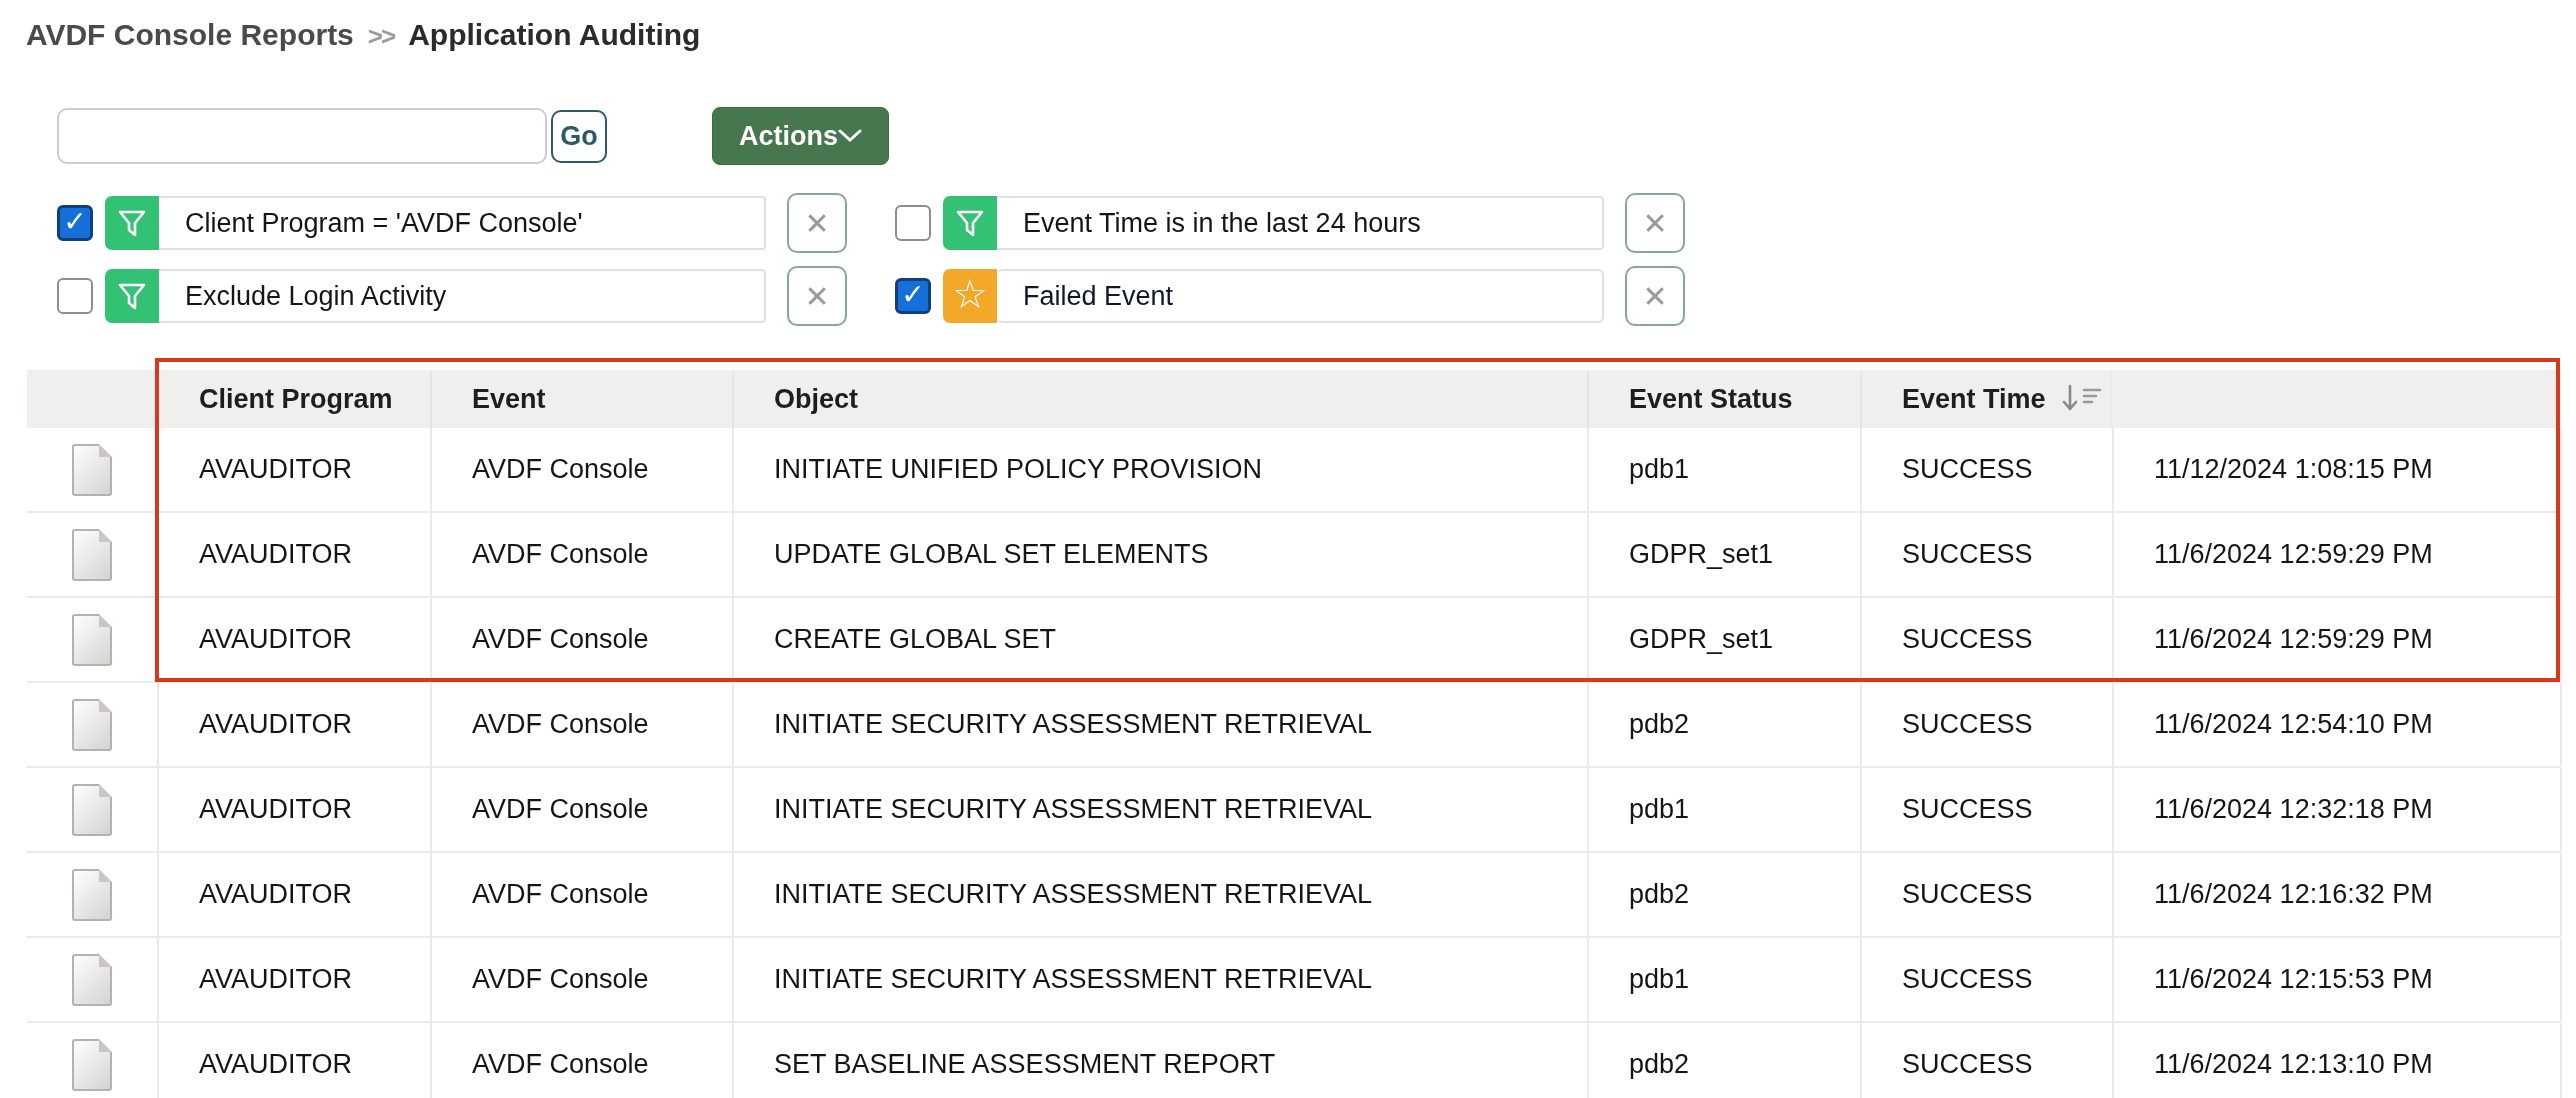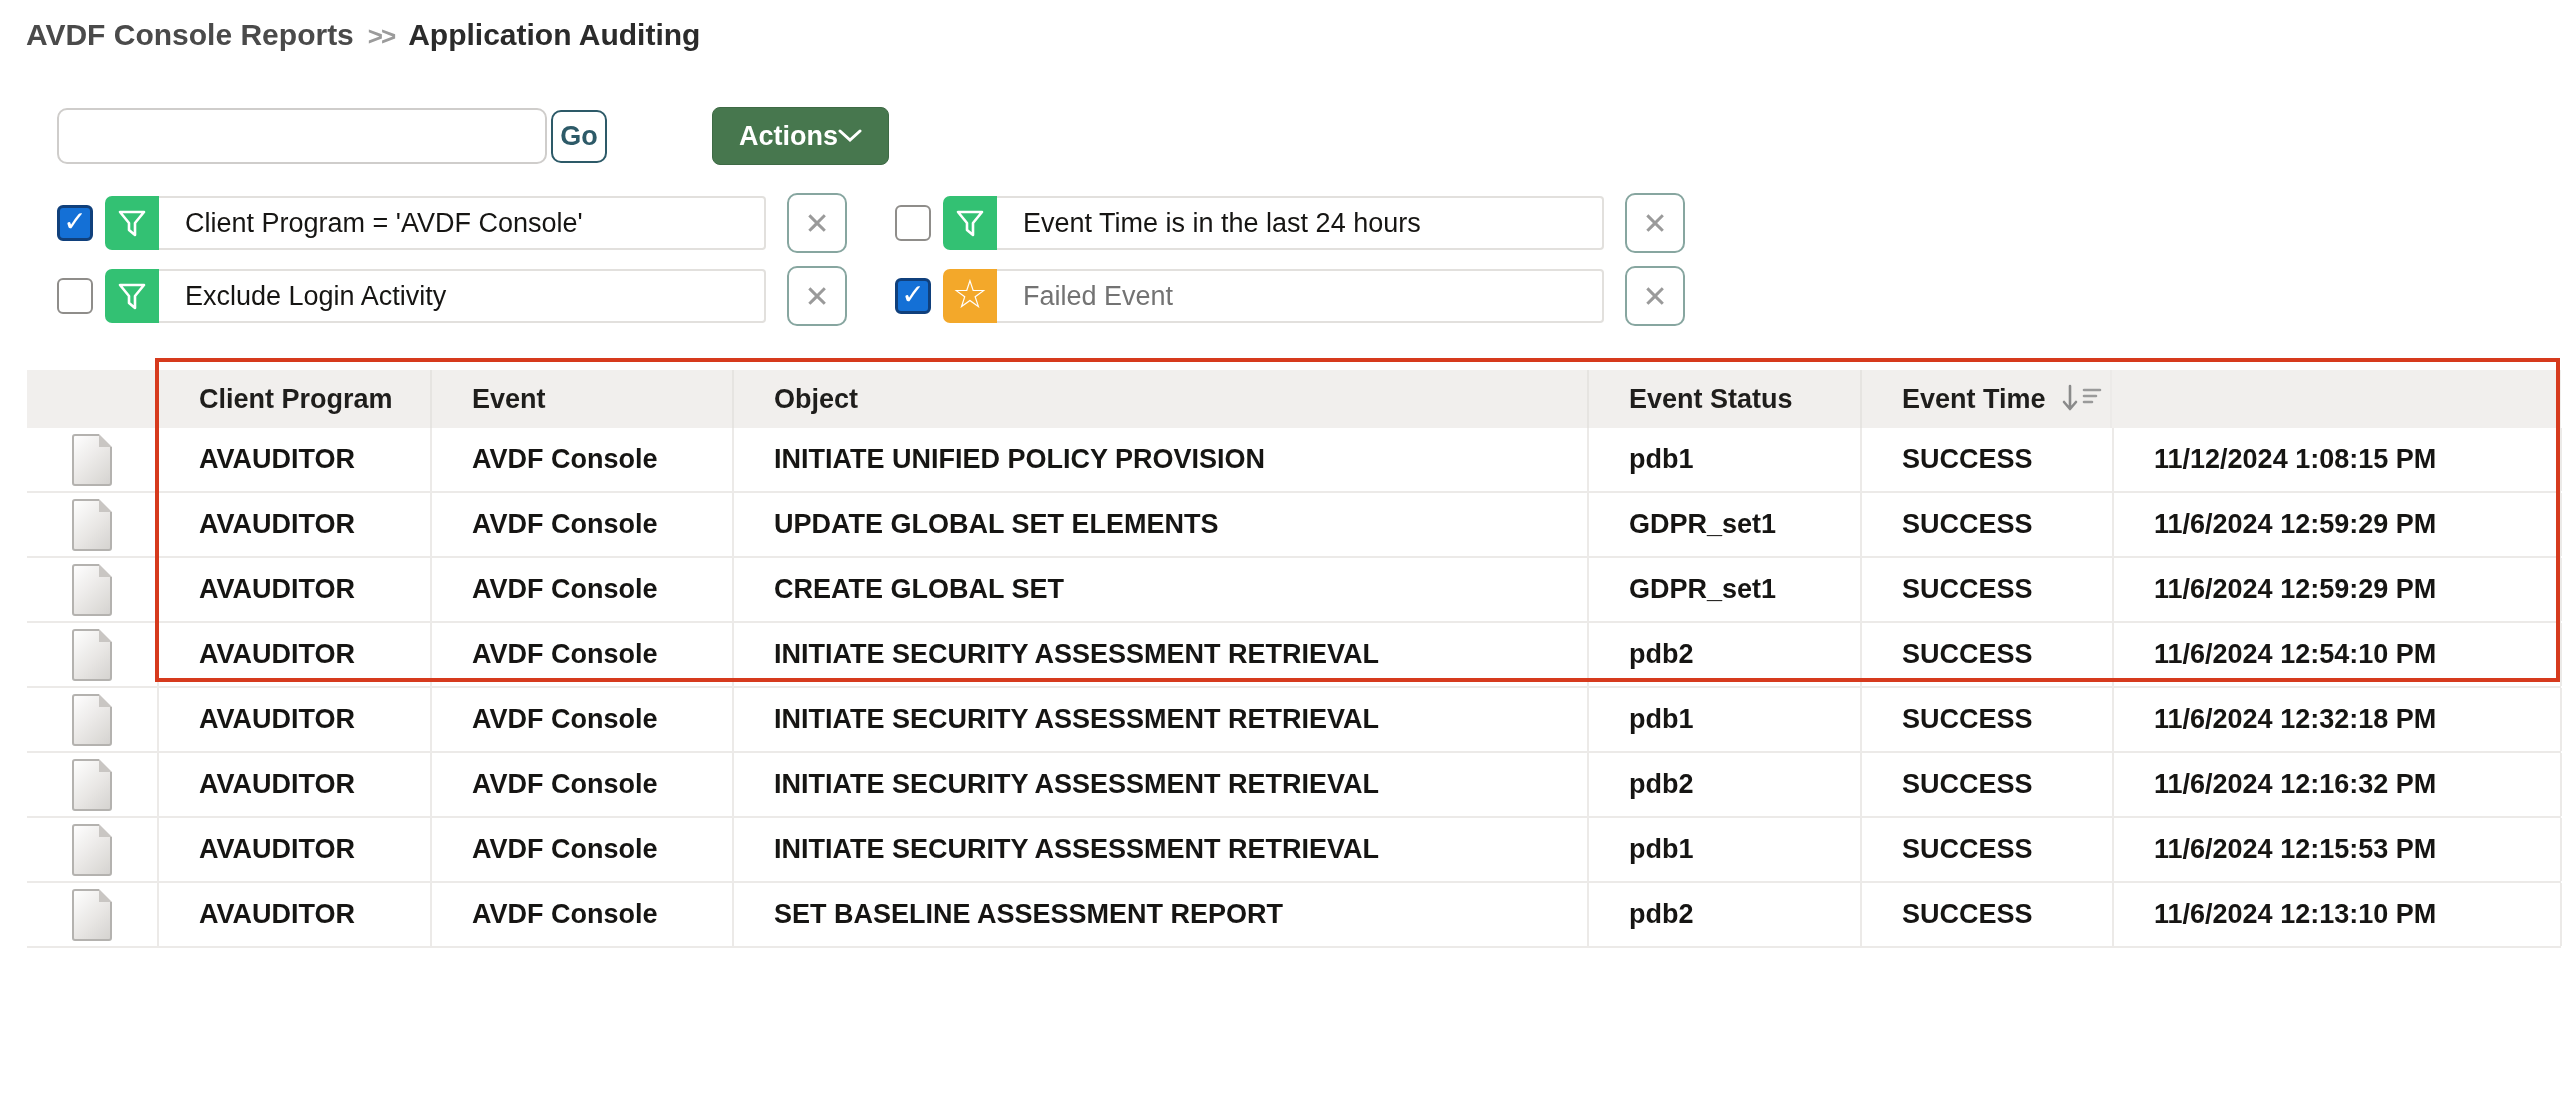--- a/index.html
+++ b/index.html
@@ -28,30 +28,30 @@
   .checkbox.checked{background:#1470d6;border:3px solid #10407c;}
   .checkbox .tick{display:none;color:#ffffff;font-size:28px;font-weight:700;margin-top:-3px;}
   .checkbox.checked .tick{display:block;}
   .chip{display:flex;align-items:stretch;margin-left:12px;height:54px;}
   .chip-icon{width:54px;height:54px;border-radius:7px 0 0 7px;display:flex;align-items:center;justify-content:center;flex:none;}
   .chip-icon.filter{background:#33c173;}
   .chip-icon.star{background:#f3a82a;}
   .chip-icon .star-glyph{color:#ffffff;font-size:40px;line-height:1;margin-top:-4px;}
   .chip-label{width:607px;border:2px solid #e2e0dd;border-left:none;border-radius:0 4px 4px 0;background:#fff;
     display:flex;align-items:center;padding-left:26px;font-size:27px;color:#161513;box-sizing:border-box;cursor:pointer;}
-  .chip-label.alert{color:#737373;}
+  .chip-label.alert{color:#0f172a;border-radius:6px;}
   .chip-close{margin-left:21px;width:56px;height:56px;border-radius:10px;border:2.5px solid #87a6a0;background:#fff;
     color:#9a9a9a;font-size:30px;display:flex;align-items:center;justify-content:center;cursor:pointer;align-self:center;}
 
   
   .report-table{position:absolute;left:27px;top:370px;width:2534px;}
   .trow{display:grid;grid-template-columns:130px 273px 302px 855px 273px 252px 450px;}
   .thead{background:#f1efed;height:58px;}
   .thead .cell{font-weight:600;color:#1f1e1c;}
-  .drow{height:65px;background:#ffffff;border-bottom:2px solid #eceae8;box-sizing:border-box;font-weight:bold;}
+  .drow{height:85px;background:#ffffff;border-bottom:2px solid #eceae8;box-sizing:border-box;}
   .cell{display:flex;align-items:center;padding-left:40px;font-size:27px;box-sizing:border-box;border-left:2px solid #eceae8;}
   .cell:first-child{border-left:none;padding-left:0;justify-content:center;}
   .cell:last-child{border-right:2px solid #eceae8;}
   .thead .cell{border-left:2px solid #e6e4e1;}
   .thead .cell:first-child{border-left:none;}
   .sort-icon{margin-left:14px;display:flex;align-items:flex-start;}
 
   
   .doc-icon{position:relative;width:36px;height:48px;background:linear-gradient(135deg,#fefefe 0%,#e9e7e5 55%,#d5d3d0 100%);
     border:2px solid #b4b2af;border-radius:3px;cursor:pointer;}

